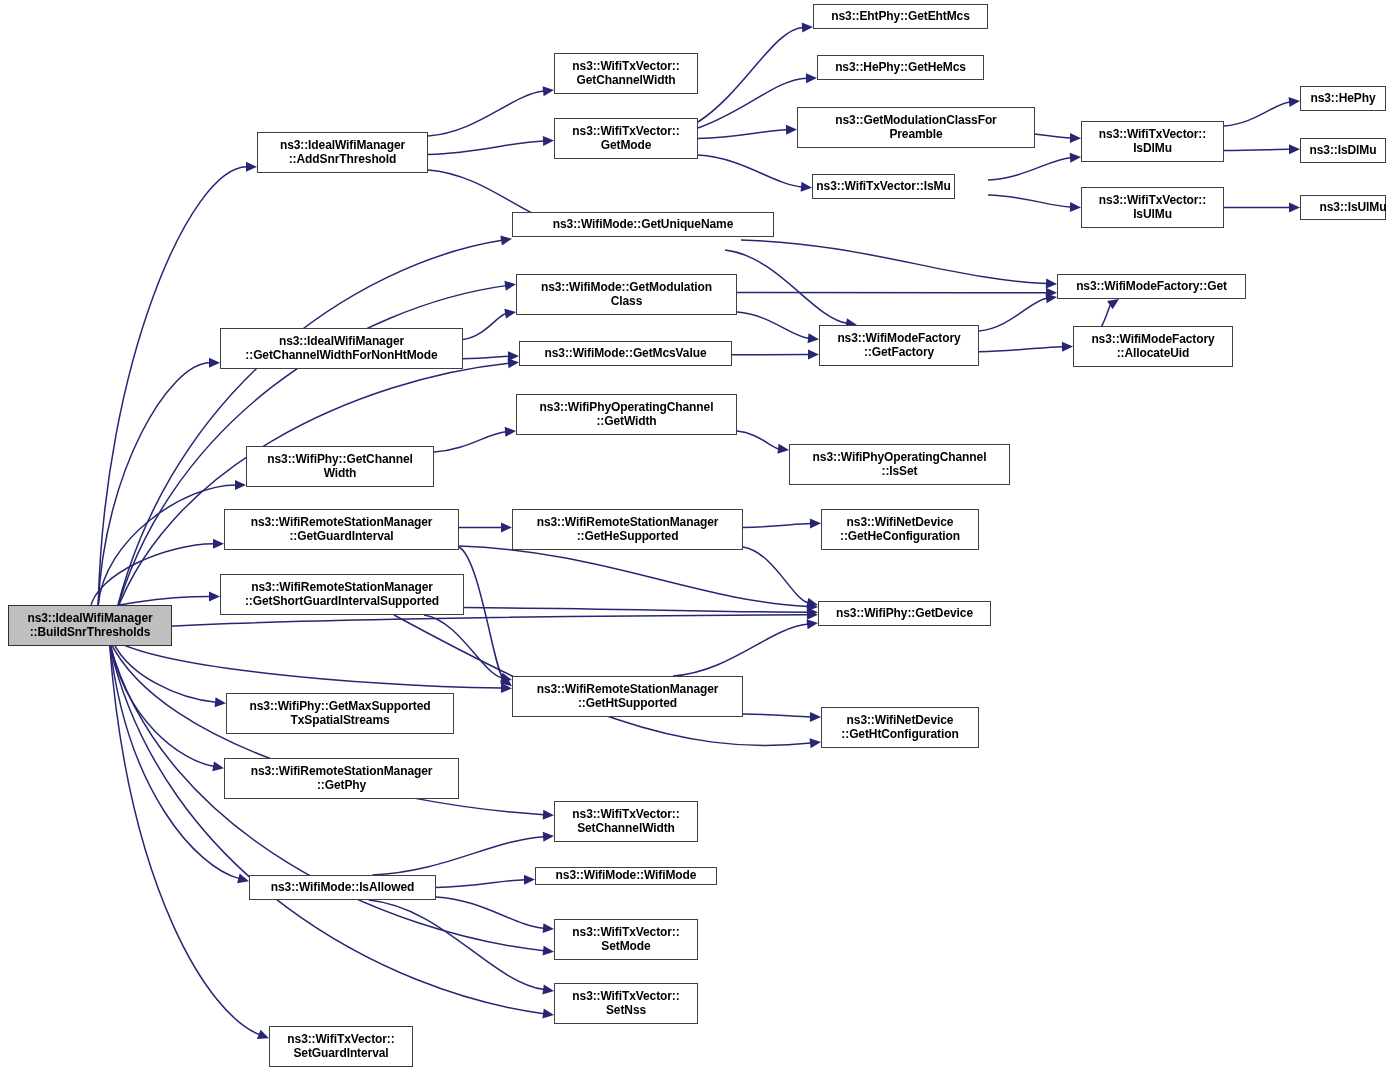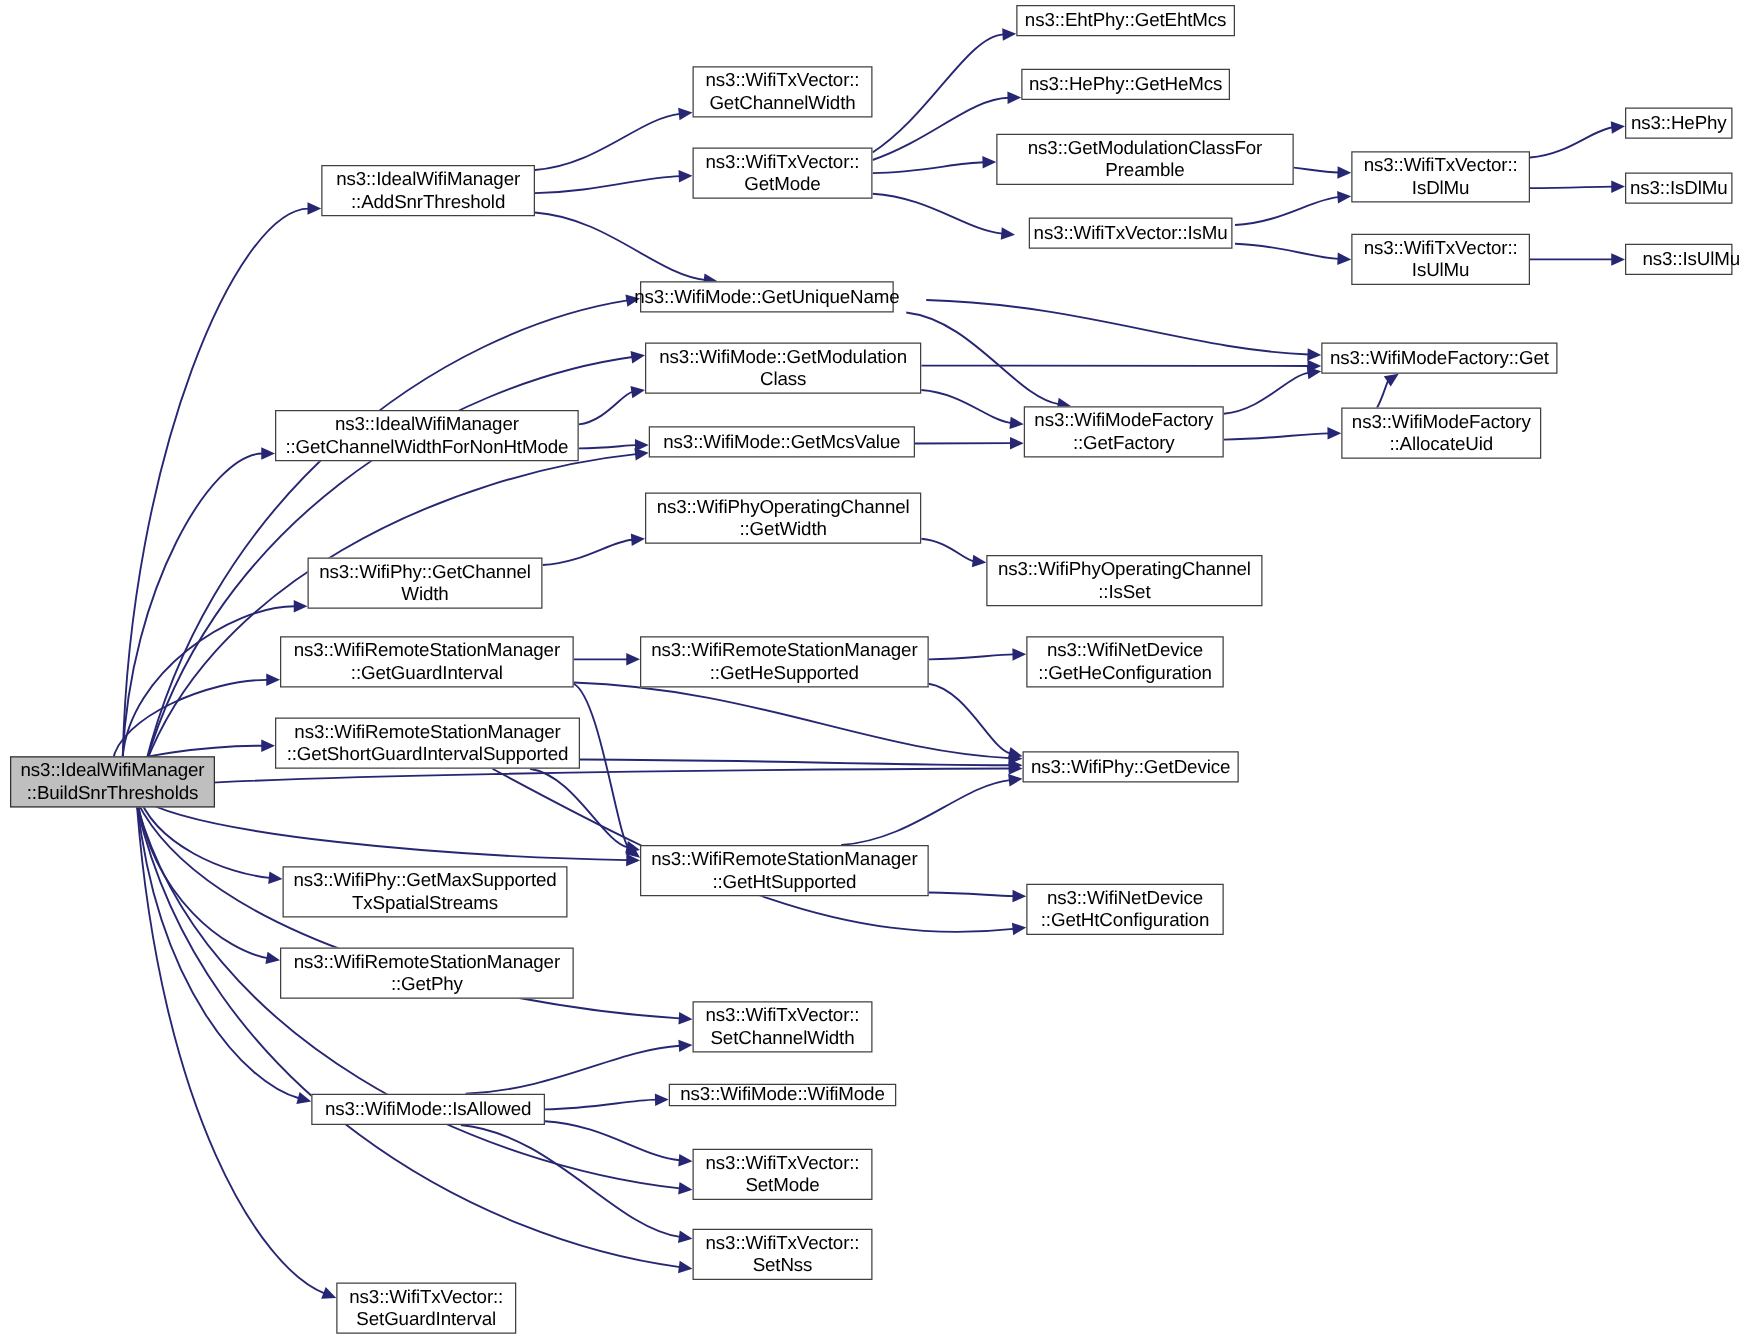--- a/index.html
+++ b/index.html
@@ -6,28 +6,29 @@
   html,body{margin:0;padding:0;background:#ffffff;}
   body{font-family:"Liberation Sans","DejaVu Sans",sans-serif;}
   #graph{position:relative;width:1400px;height:1074px;background:#fff;overflow:hidden;}
   svg#edges{position:absolute;left:0;top:0;width:1400px;height:1074px;}
   .node{
     position:absolute;
     box-sizing:border-box;
     border:1px solid #404040;
     background:#ffffff;
     color:#000000;
-    font-size:15px;
+    font-size:12px;
     line-height:1.16;
     text-align:center;
     display:flex;
     align-items:center;
     justify-content:center;
     white-space:pre-line;
     letter-spacing:-0.1px;
+    font-weight:bold;
   }
   .node.root{background:#bfbfbf;border-color:#303030;}
   .edge{fill:none;stroke:#262673;stroke-width:1.5px;}
   .arrow{fill:#262673;stroke:none;}
 </style>
 </head>
 <body>
 
 <div id="graph">
   <svg id="edges" viewBox="0 0 1400 1074" preserveAspectRatio="none">
@@ -150,29 +151,29 @@
       <div class="node" style="left: 257px; top: 132px; width: 171px; height: 41px;">ns3::IdealWifiManager
 ::AddSnrThreshold</div>
       <div class="node" style="left: 554px; top: 53px; width: 144px; height: 41px;">ns3::WifiTxVector::
 GetChannelWidth</div>
       <div class="node" style="left: 554px; top: 118px; width: 144px; height: 41px;">ns3::WifiTxVector::
 GetMode</div>
       <div class="node" style="left: 813px; top: 4px; width: 175px; height: 25px;">ns3::EhtPhy::GetEhtMcs</div>
       <div class="node" style="left: 817px; top: 55px; width: 167px; height: 25px;">ns3::HePhy::GetHeMcs</div>
       <div class="node" style="left: 797px; top: 107px; width: 238px; height: 41px;">ns3::GetModulationClassFor
 Preamble</div>
-      <div class="node" style="left: 812px; top: 174px; width: 163px; height: 25px; margin-left: 11px;">ns3::WifiTxVector::IsMu</div>
+      <div class="node" style="left: 812px; top: 174px; width: 143px; height: 25px;">ns3::WifiTxVector::IsMu</div>
       <div class="node" style="left: 1081px; top: 121px; width: 143px; height: 41px;">ns3::WifiTxVector::
 IsDlMu</div>
       <div class="node" style="left: 1081px; top: 187px; width: 143px; height: 41px;">ns3::WifiTxVector::
 IsUlMu</div>
       <div class="node" style="left: 1300px; top: 86px; width: 86px; height: 25px;">ns3::HePhy</div>
       <div class="node" style="left: 1300px; top: 138px; width: 86px; height: 25px;">ns3::IsDlMu</div>
       <div class="node" style="left: 1300px; top: 195px; width: 86px; height: 25px; padding-left: 20px;">ns3::IsUlMu</div>
-      <div class="node" style="left: 512px; top: 225px; width: 203px; height: 25px;">ns3::WifiMode::GetUniqueName</div>
+      <div class="node" style="left: 512px; top: 212px; width: 262px; height: 25px;">ns3::WifiMode::GetUniqueName</div>
       <div class="node" style="left: 516px; top: 274px; width: 221px; height: 41px;">ns3::WifiMode::GetModulation
 Class</div>
       <div class="node" style="left: 519px; top: 341px; width: 213px; height: 25px;">ns3::WifiMode::GetMcsValue</div>
       <div class="node" style="left: 819px; top: 325px; width: 160px; height: 41px;">ns3::WifiModeFactory
 ::GetFactory</div>
       <div class="node" style="left: 1057px; top: 274px; width: 189px; height: 25px;">ns3::WifiModeFactory::Get</div>
       <div class="node" style="left: 1073px; top: 326px; width: 160px; height: 41px;">ns3::WifiModeFactory
 ::AllocateUid</div>
       <div class="node" style="left: 220px; top: 328px; width: 243px; height: 41px;">ns3::IdealWifiManager
 ::GetChannelWidthForNonHtMode</div>

